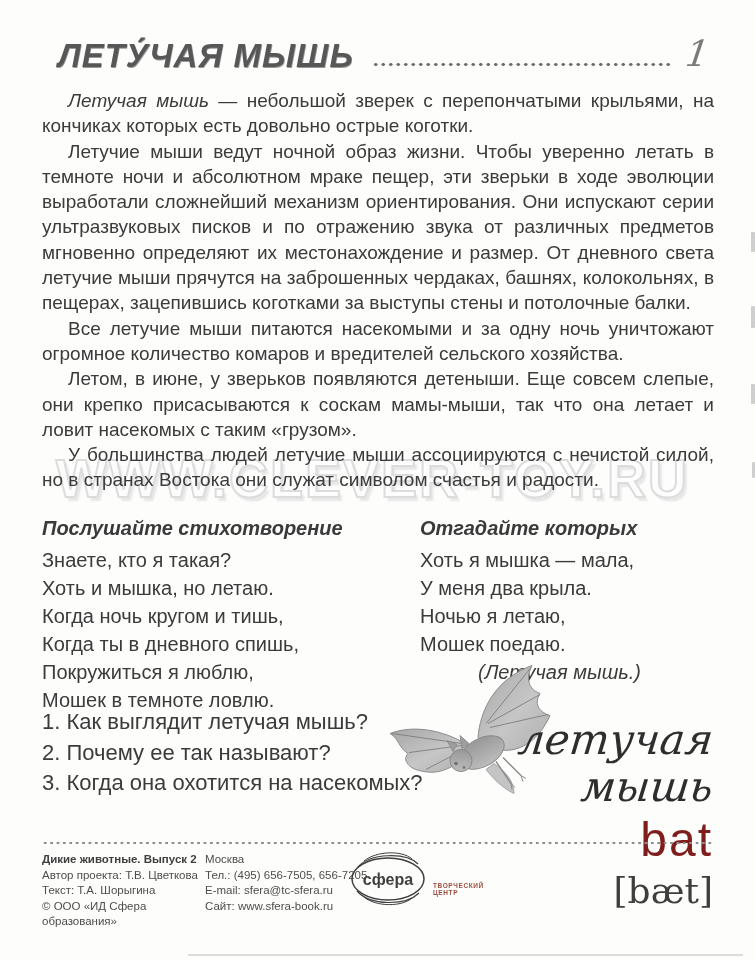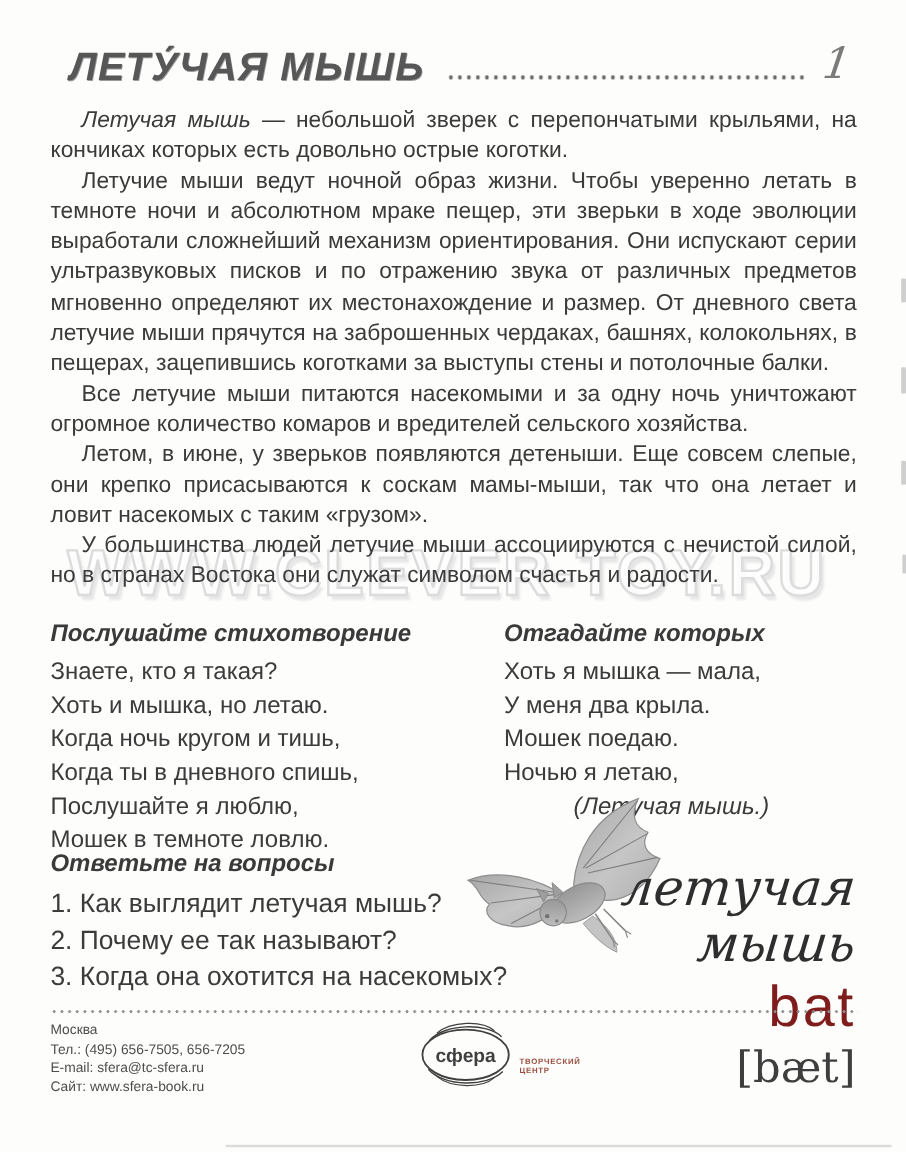--- a/index.html
+++ b/index.html
@@ -112,35 +112,34 @@
     <p>Летом, в июне, у зверьков появляются детеныши. Еще совсем слепые, они крепко присасываются к соскам мамы-мыши, так что она летает и ловит насекомых с таким «грузом».</p>
     <p>У большинства людей летучие мыши ассоциируются с нечистой силой, но в странах Востока они служат символом счастья и радости.</p>
   </div>
 
   <div class="poem">
     <div class="section-heading">Послушайте стихотворение</div>
     <div class="verse-line">Знаете, кто я такая?</div>
     <div class="verse-line">Хоть и мышка, но летаю.</div>
     <div class="verse-line">Когда ночь кругом и тишь,</div>
     <div class="verse-line">Когда ты в дневного спишь,</div>
-    <div class="verse-line">Послушайте я люблю,</div>
+    <div class="verse-line">Покружиться я люблю,</div>
     <div class="verse-line">Мошек в темноте ловлю.</div>
   </div>
 
   <div class="riddle">
     <div class="section-heading">Отгадайте которых</div>
     <div class="verse-line">Хоть я мышка — мала,</div>
     <div class="verse-line">У меня два крыла.</div>
+    <div class="verse-line">Ночью я летаю,</div>
     <div class="verse-line">Мошек поедаю.</div>
-    <div class="verse-line">Ночью я летаю,</div>
     <div class="verse-line riddle-answer">(Летучая мышь.)</div>
   </div>
 
   <div class="questions">
-    <div class="section-heading">Ответьте на вопросы</div>
     <div class="question-line">1. Как выглядит летучая мышь?</div>
     <div class="question-line">2. Почему ее так называют?</div>
     <div class="question-line">3. Когда она охотится на насекомых?</div>
   </div>
 
   <figure class="bat-figure">
     <svg width="192" height="168" viewBox="0 0 192 165">
       <defs>
         <linearGradient id="wingG" x1="0" y1="0" x2="1" y2="1">
           <stop offset="0" stop-color="#a6a6a6"></stop>
@@ -179,20 +178,26 @@
   <div class="vocab">
     <div class="vocab-ru">летучая</div>
     <div class="vocab-ru">мышь</div>
     <div class="vocab-en">bat</div>
     <div class="vocab-tr">[bæt]</div>
   </div>
 
   <div class="footer">
     <div class="footer-rule"></div>
     <div class="footer-cols">
+      <div class="f-col1">
+        <div class="f-bold">Дикие животные. Выпуск 2</div>
+        <div>Автор проекта: Т.В. Цветкова</div>
+        <div>Текст: Т.А. Шорыгина</div>
+        <div>© ООО «ИД Сфера образования»</div>
+      </div>
       <div class="f-col2">
         <div>Москва</div>
         <div>Тел.: (495) 656-7505, 656-7205</div>
         <div>E-mail: sfera@tc-sfera.ru</div>
         <div>Сайт: www.sfera-book.ru</div>
       </div>
     </div>
     <div class="logo-block">
       <svg width="80" height="56" viewBox="0 0 80 56">
         <ellipse cx="40" cy="28" rx="36" ry="21" fill="none" stroke="#3f3f3f" stroke-width="1.5"></ellipse>

